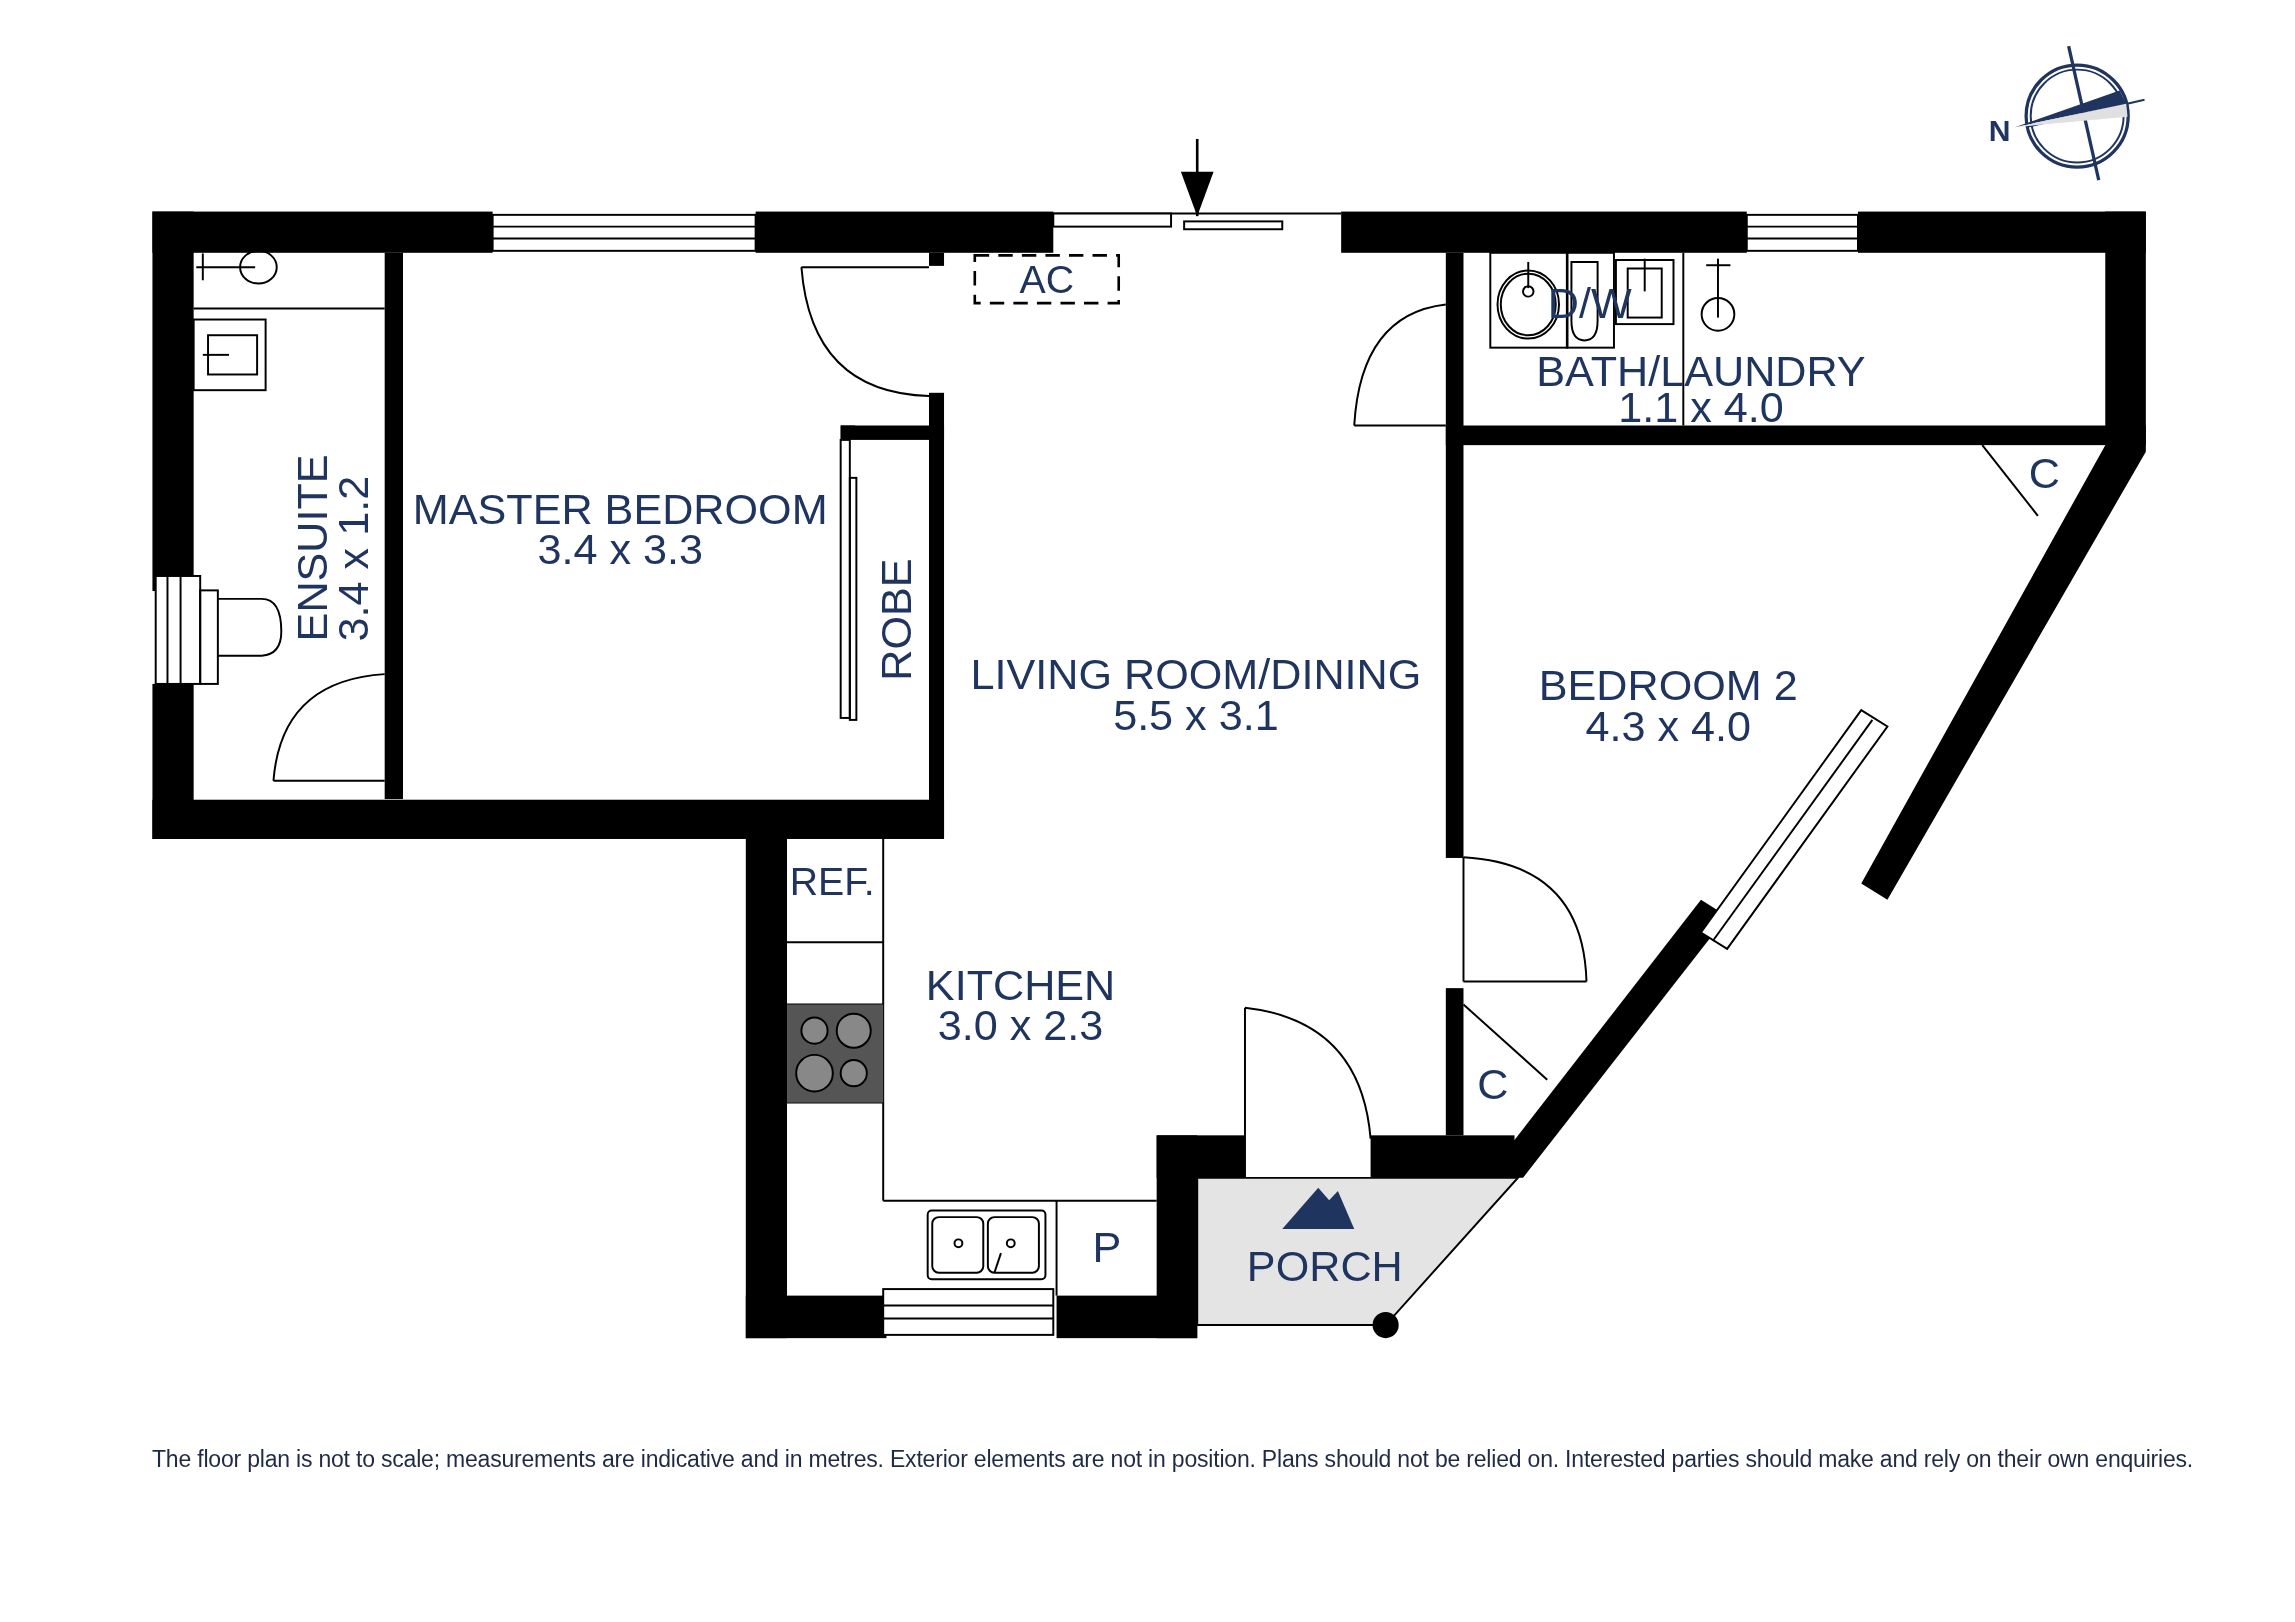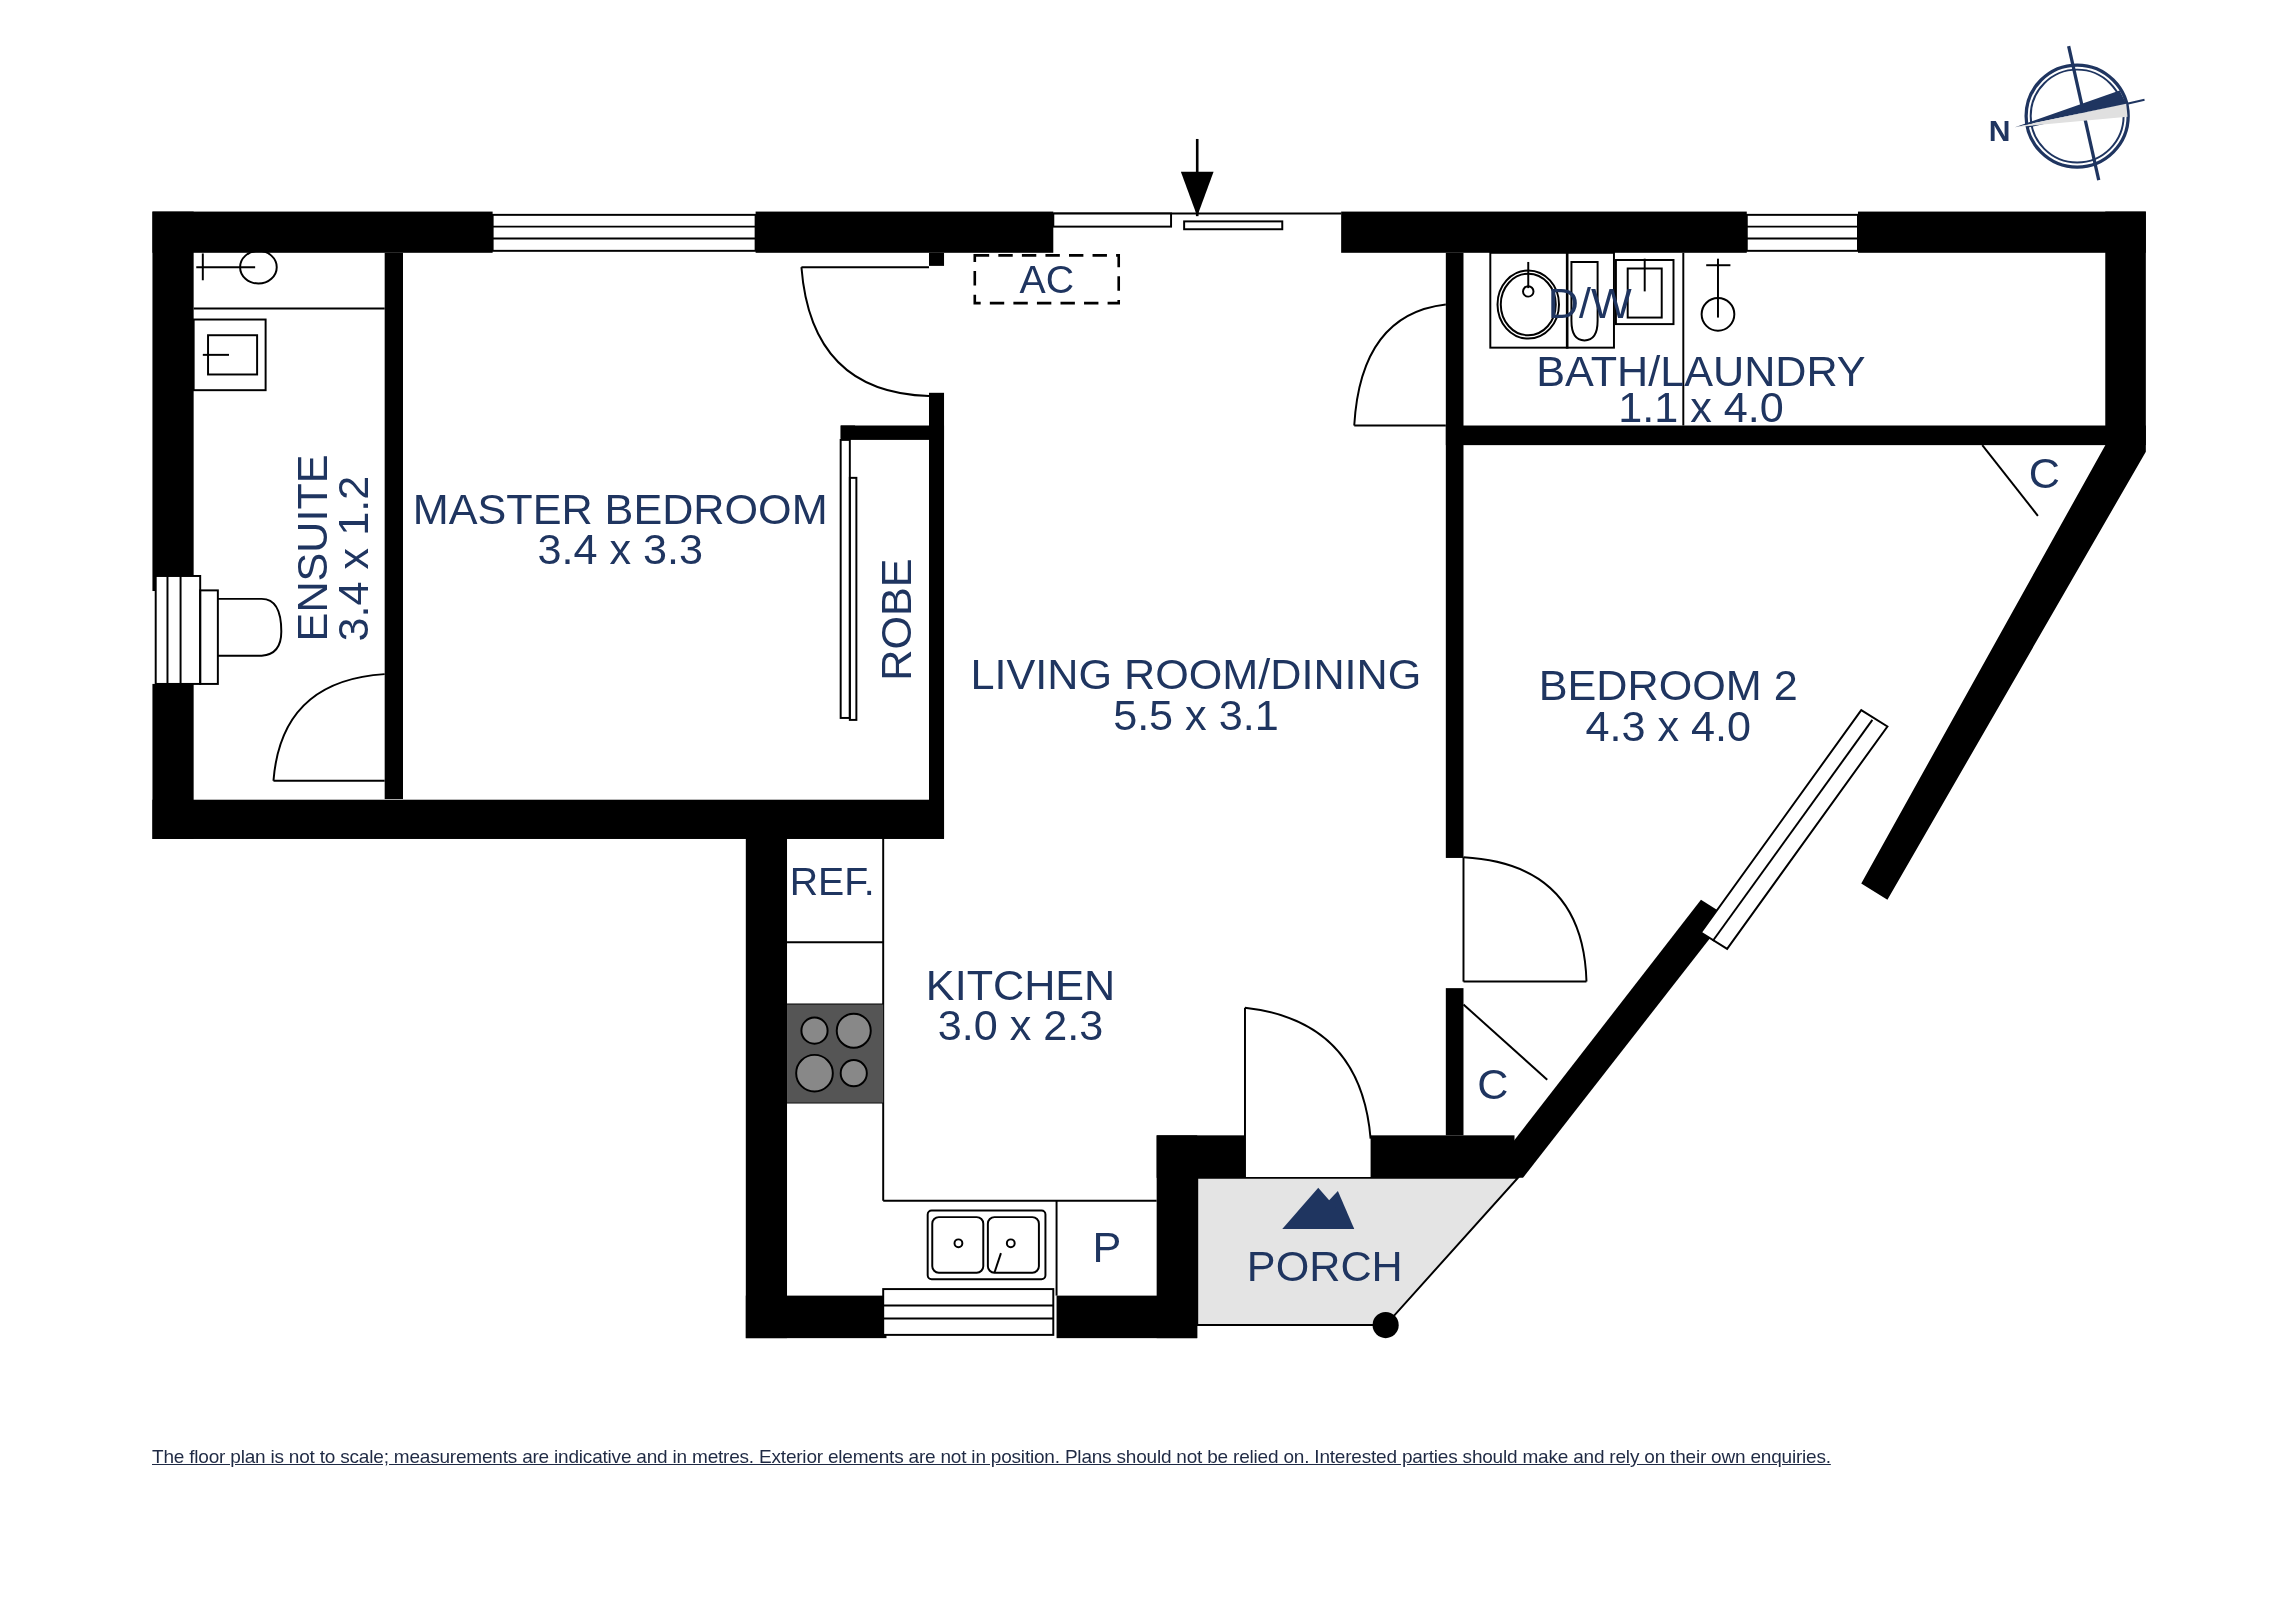--- a/index.html
+++ b/index.html
@@ -1,21 +1,21 @@
 <!DOCTYPE html>
 <html style="font-size:10.5px"><head>
 <meta charset="utf-8">
 <style>
   html, body { margin: 0; padding: 0; background: #ffffff; }
   body { width: 2295px; height: 1623px; position: relative; overflow: hidden; font-family: "Liberation Sans", sans-serif; }
   svg { position: absolute; left: 0; top: 0; }
   .lbl { font-family: "Liberation Sans", sans-serif; fill: #1f3560; }
   .room { font-size: 66px; }
   .small { font-size: 60px; }
-  .disclaimer { position: absolute; left: 152px; top: 1446px; font-size: 19px; color: #1f2a44; white-space: nowrap; letter-spacing: -0.2px; text-decoration: underline; }
+  .disclaimer { position: absolute; left: 152px; top: 1446px; font-size: 23px; color: #1f2a44; white-space: nowrap; letter-spacing: -0.2px; }
   .compass-n { font-size: 46px; font-weight: bold; }
 </style>
 </head>
 <body>
 
 <svg width="2295" height="1623" viewBox="0 0 3508 2480" xmlns="http://www.w3.org/2000/svg">
 
   <polygon points="1830,1800 2320,1800 2118,2025 1830,2025" fill="#e4e4e4" stroke="#000" stroke-width="3"></polygon>
 
   <g fill="#000">

